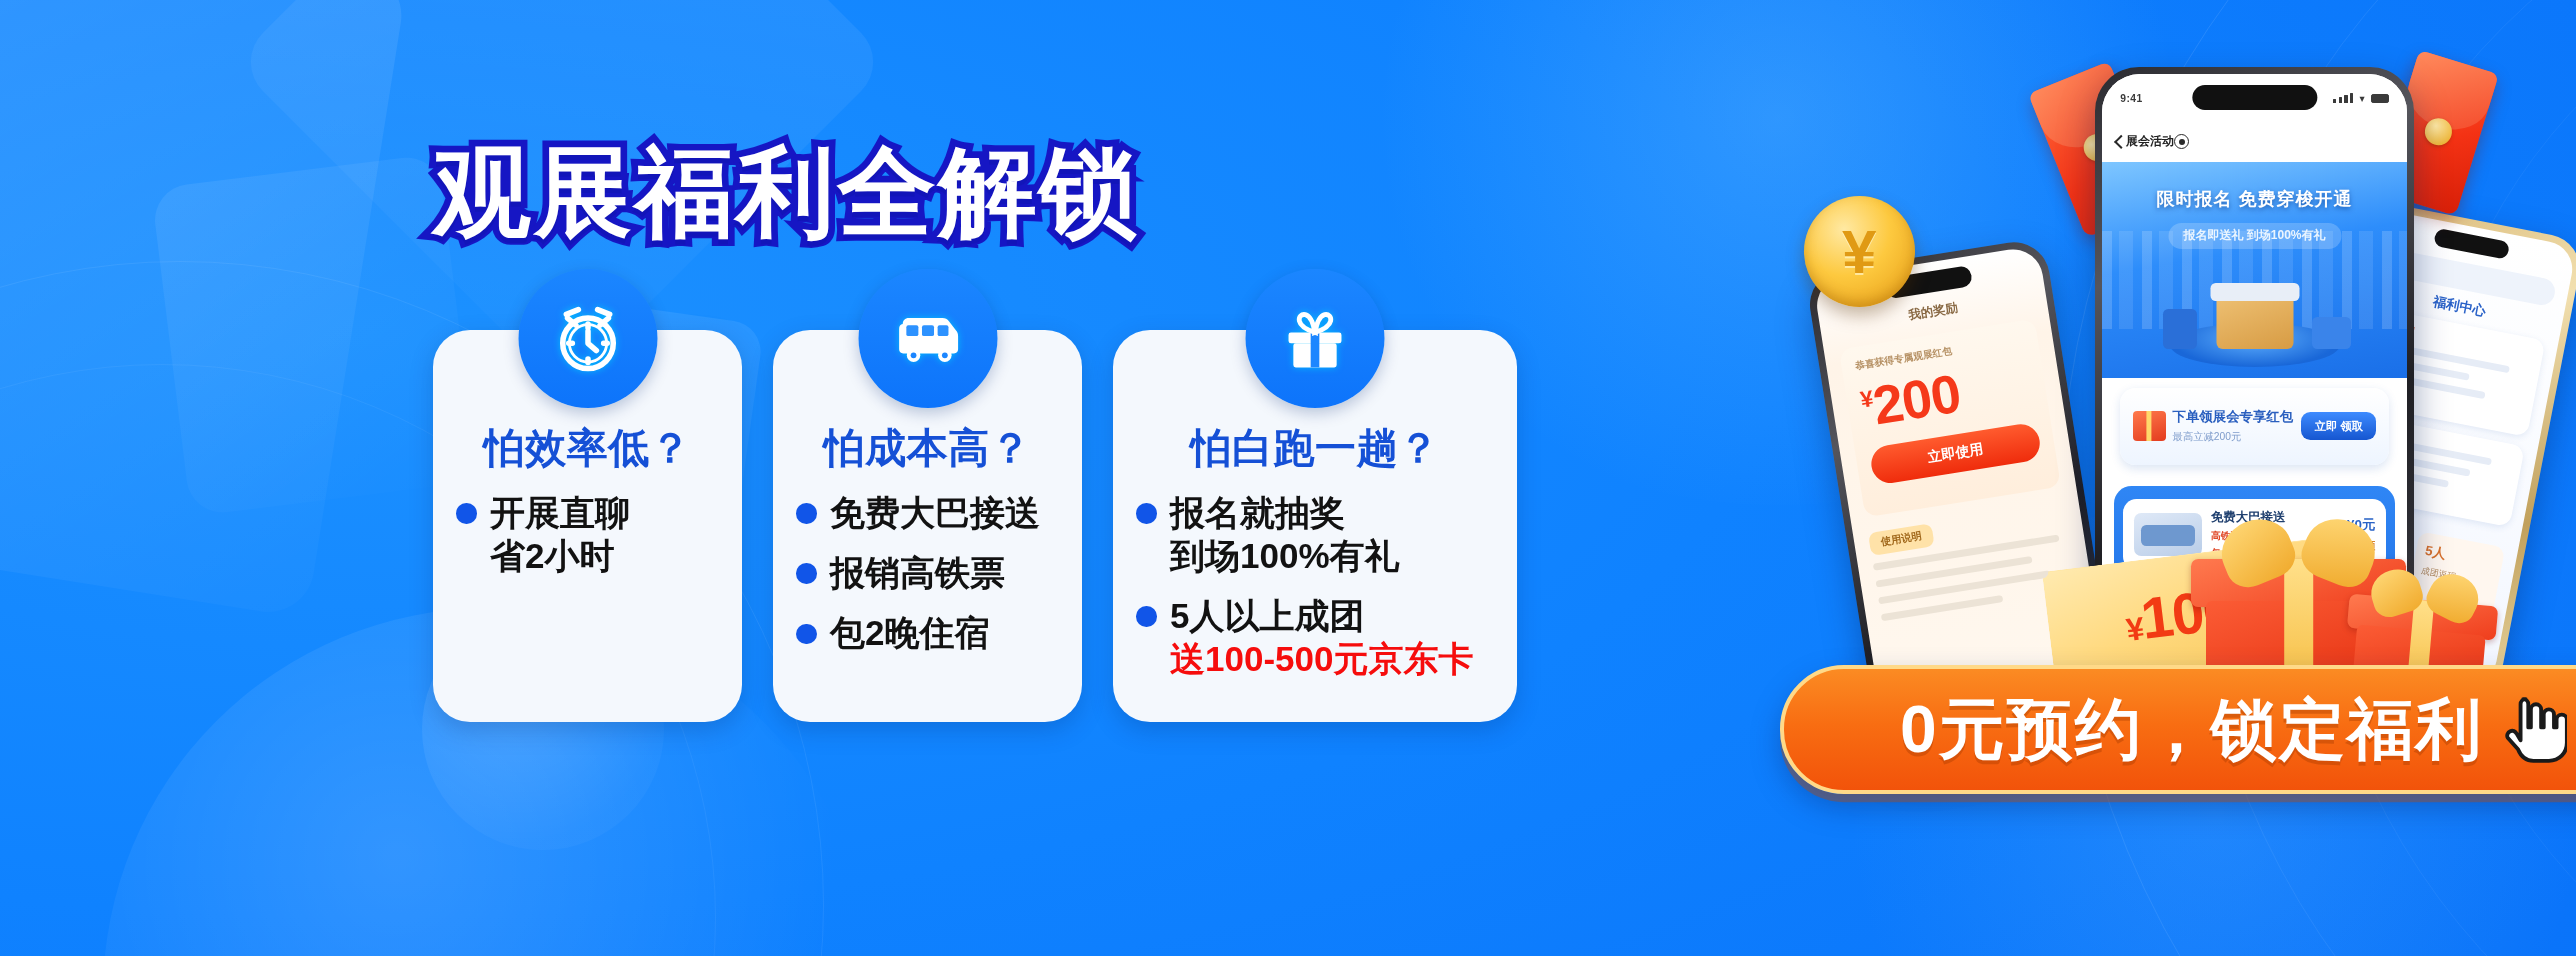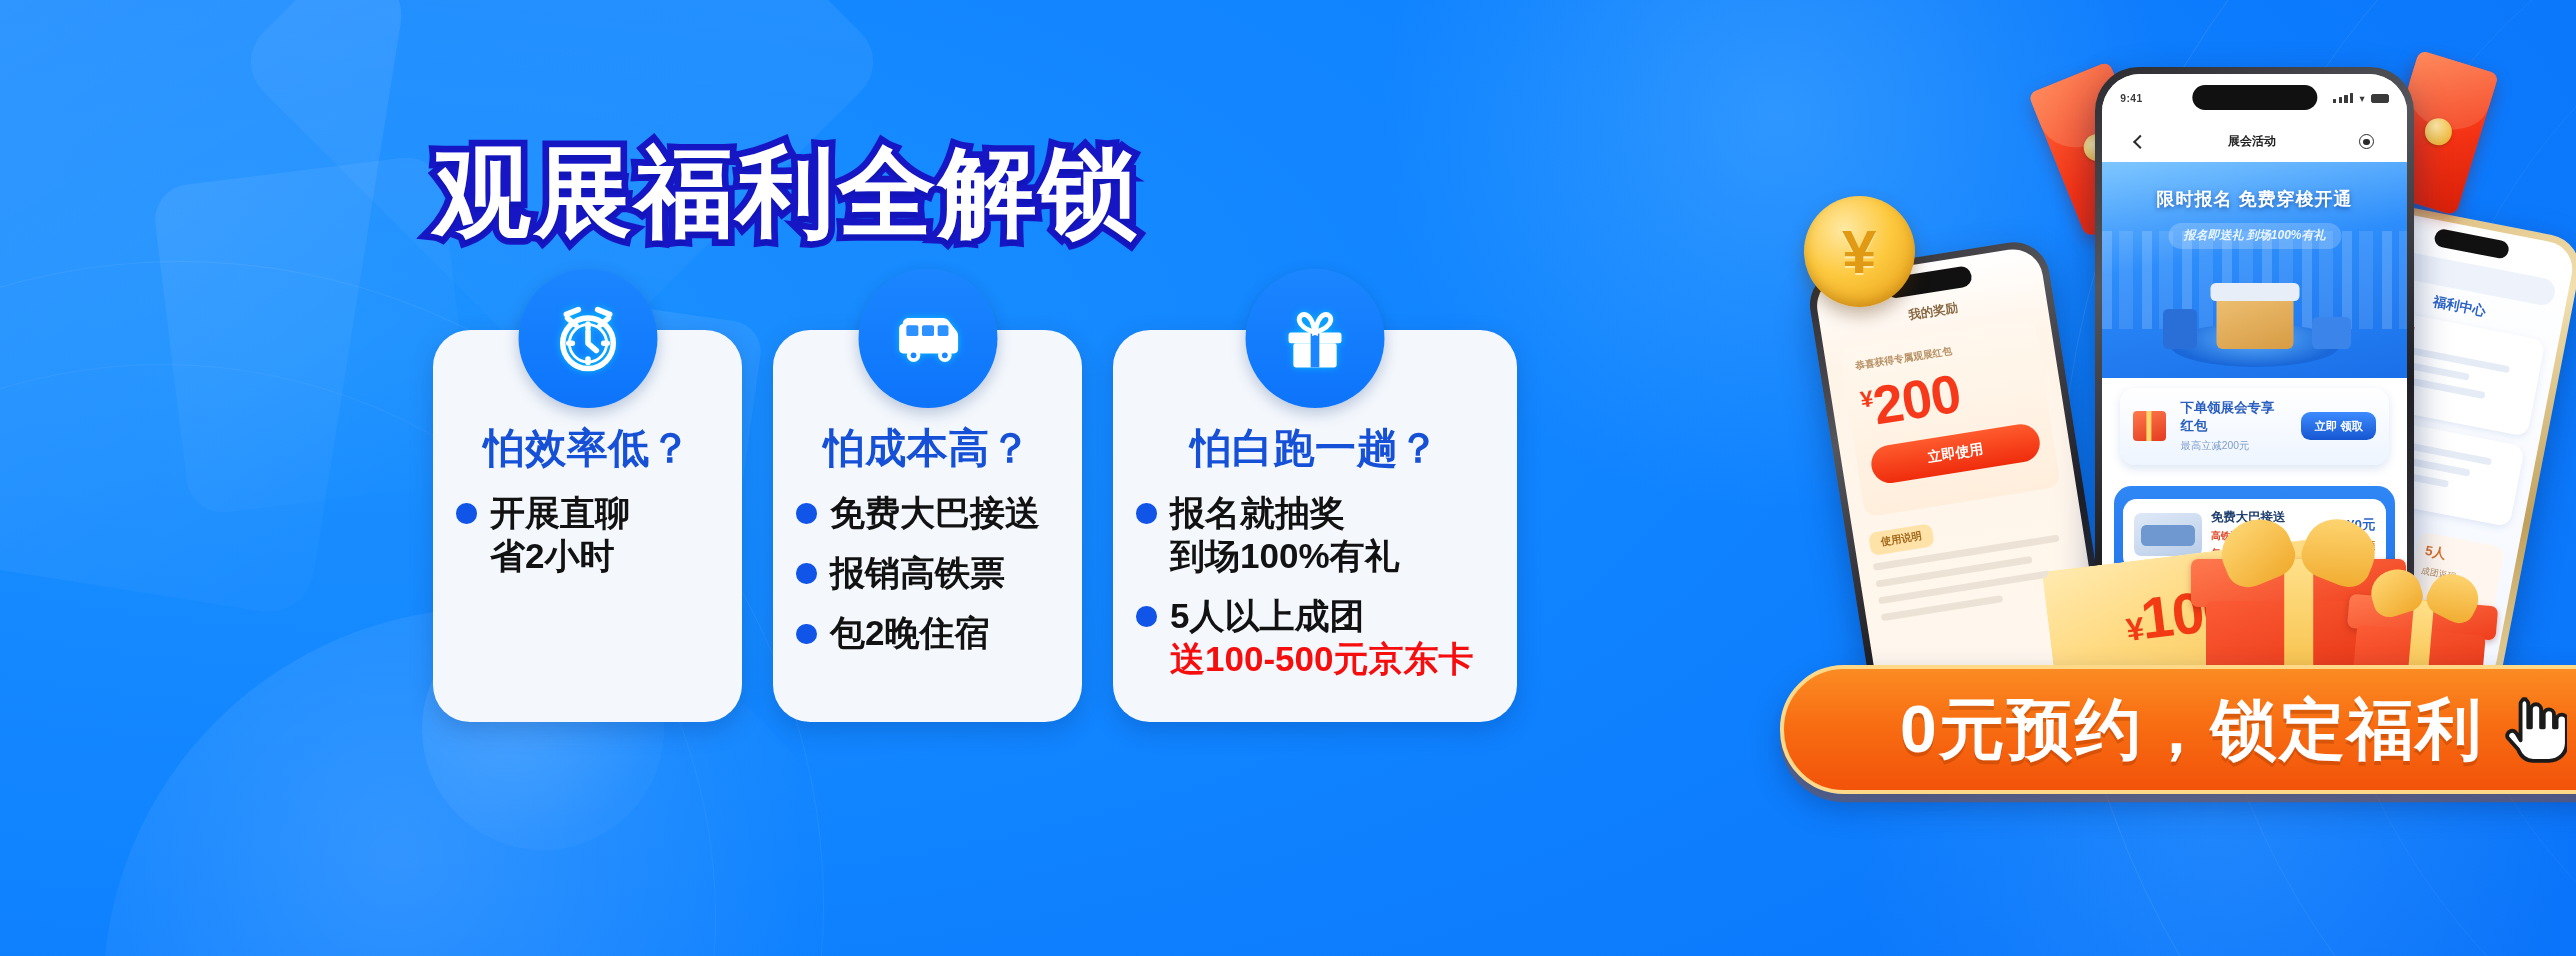--- a/index.html
+++ b/index.html
@@ -135,21 +135,21 @@
   }
   .tiny-text{font-size:10.3px;color:#3a3a3a;font-weight:700;letter-spacing:0.5px;}
   .bars{display:flex;gap:2.6px;align-items:flex-end;}
   .bars i{display:block;width:3.1px;background:#3a3a3a;border-radius:0.5px;}
   .bars i:nth-child(1){height:3.6px;} .bars i:nth-child(2){height:5.7px;}
   .bars i:nth-child(3){height:7.7px;} .bars i:nth-child(4){height:9.8px;}
   .batt{width:17.5px;height:8.8px;border:1px solid #3a3a3a;border-radius:2.1px;background:#3a3a3a;}
 
   .navbar{
     position:absolute;top:49px;left:0;right:0;height:38px;background:#fff;z-index:3;
-    display:flex;align-items:center;justify-content:space-between;padding:0 33px;
+    display:flex;align-items:center;padding:0 14px;
   }
   .chev{width:10.3px;height:10.3px;border-left:2.1px solid #2a2a2a;border-bottom:2.1px solid #2a2a2a;transform:rotate(45deg);}
   .nav-t{font-size:12px;color:#222;font-weight:700;}
   .circ{width:15.5px;height:15.5px;border-radius:50%;border:1.5px solid #2a2a2a;position:relative;}
   .circ:after{content:"";position:absolute;inset:3.6px;border-radius:50%;background:#2a2a2a;}
 
   .hero{
     position:absolute;top:88px;left:0;right:0;height:216px;
     background:linear-gradient(170deg,#7ec6ff 0%,#2d8dfb 42%,#1a6fe8 100%);
     overflow:hidden;
@@ -163,21 +163,21 @@
     opacity:.85;
   }
   .hero .hl1{
     position:absolute;top:25px;left:0;right:0;text-align:center;
     font-size:18px;font-weight:900;color:#fff;letter-spacing:1px;
     text-shadow:0 1.5px 5.2px rgba(0,40,120,.55);
   }
   .hero .hl2{
     position:absolute;top:61px;left:50%;transform:translateX(-50%);
     background:rgba(255,255,255,.20);border-radius:15.5px;
-    padding:4.6px 15.5px;font-size:12px;color:#eaf5ff;font-weight:700;white-space:nowrap;font-style:italic;
+    padding:4.6px 15.5px;font-size:12px;color:#eaf5ff;font-weight:700;white-space:nowrap;
   }
   .hero .stage{
     position:absolute;bottom:10.3px;left:50%;transform:translateX(-50%);
     width:170px;height:44px;border-radius:50%;
     background:radial-gradient(ellipse at 50% 35%,#5fb0ff,#1967d8 70%);
   }
   .hero .giftbox{
     position:absolute;bottom:29px;left:50%;transform:translateX(-50%);
     width:77px;height:61px;border-radius:6.2px;
     background:linear-gradient(160deg,#f0c478,#d79b43);
@@ -185,21 +185,21 @@
   .hero .giftlid{
     position:absolute;bottom:77px;left:50%;transform:translateX(-50%);
     width:89px;height:17.5px;border-radius:5.2px;background:#e8eef7;
   }
   .hero .b-left{position:absolute;bottom:29px;left:61px;width:34px;height:40px;border-radius:5.2px;background:#2a6fd8;}
   .hero .b-right{position:absolute;bottom:29px;right:56px;width:39px;height:32px;border-radius:5.2px;background:#3a84ea;}
 
   .promo-card{
     position:absolute;top:314px;left:18.5px;right:18.5px;height:77px;
     background:linear-gradient(180deg,#ffffff,#eef5ff);
-    border-radius:15.5px;display:flex;align-items:center;padding:0 12.4px;gap:15px;
+    border-radius:15.5px;display:flex;align-items:center;padding:0 12.4px;gap:7px;
     box-shadow:0 3.1px 9.3px rgba(30,90,180,.15);
   }
   .promo-gift{width:33px;height:30px;border-radius:4.1px;background:linear-gradient(160deg,#ff7a4d,#e33b1e);position:relative;flex:0 0 auto;}
   .promo-gift:after{content:"";position:absolute;left:50%;top:0;bottom:0;width:5.2px;transform:translateX(-50%);background:#ffd86b;}
   .promo-txt{flex:1;}
   .promo-l1{font-size:13.4px;color:#2a5fbf;font-weight:800;}
   .promo-l2{font-size:10.3px;color:#7f9ccb;margin-top:3.6px;}
   .promo-btn{
     flex:0 0 auto;padding:7.2px 13.4px;border-radius:9.3px;
     background:linear-gradient(180deg,#3d8bff,#1656d0);color:#fff;font-size:11.3px;font-weight:700;text-align:center;line-height:1.25;

